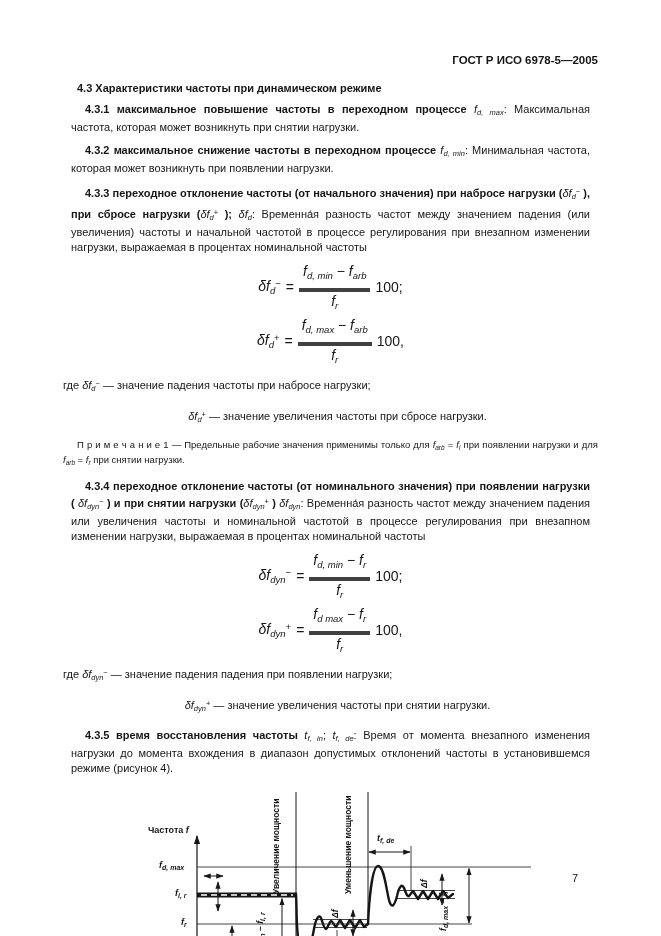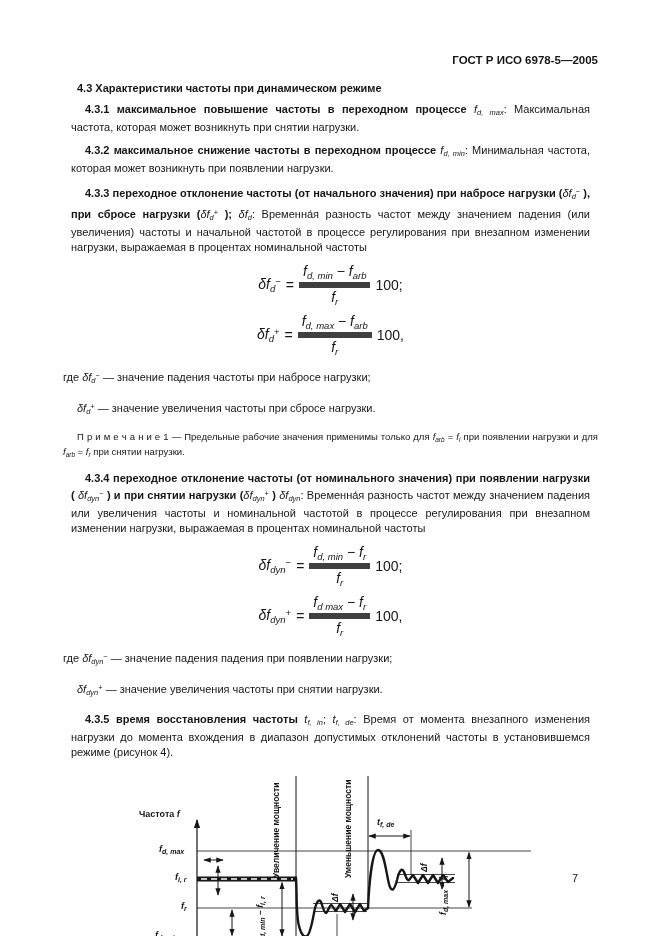--- a/index.html
+++ b/index.html
@@ -10,26 +10,26 @@
   }
   .content{padding:0 63px;}
   .b{font-weight:bold}
   .i{font-style:italic}
   .sub{font-size:68%;vertical-align:-0.28em;}
   .sup{font-size:68%;vertical-align:0.45em;}
   .doc-header{margin-top:54px;text-align:right;font-weight:bold;font-size:11.5px;}
   .h43{margin-top:16px;font-weight:bold;text-indent:14px;}
   .para{margin:8px;text-indent:14px;text-align:justify;line-height:15px;}
   .where1{margin-top:11px;line-height:15px;}
-  .where2{margin-top:6px;text-indent:14px;line-height:15px;}
+  .where2{margin-top:6px;text-indent:14px;line-height:15px;text-align:center;}
   .note{margin-top:10px;font-size:9.5px;line-height:12.5px;text-align:justify;text-indent:14px;}
   .formula{display:flex;justify-content:center;align-items:center;gap:5px;
     margin:7px 0;font-size:14px;}
   .frac{display:inline-flex;flex-direction:column;text-align:center;}
-  .frac .num{border-bottom:6px solid #404040;padding:0 4px 1px 4px;}
+  .frac .num{border-bottom:4px solid #404040;padding:0 4px 7px 4px;}
   .frac .den{padding-top:1px;}
   
   .fig{position:relative;width:470px;height:220px;margin:2px 0 0 72px;}
   .fig svg{position:absolute;left:0;top:0;}
   .lbl{position:absolute;font-size:9px;font-weight:bold;white-space:nowrap;line-height:10px;}
   .lbl .sub{font-size:7px;}
   .sm{font-size:8.5px;}
   .rot{transform:rotate(-90deg);transform-origin:0 100%;}
   .caption{margin:24px 0 0 150px;font-size:9.5px;}
   .pagenum{position:absolute;top:872px;right:83px;font-size:11px;}
@@ -142,21 +142,21 @@
         <line x1="307" y1="90" x2="307" y2="121" marker-start="url(#ah)" marker-end="url(#ah)"></line>
         <line x1="334" y1="84.5" x2="334" y2="139" marker-start="url(#ah)" marker-end="url(#ah)"></line>
         <line x1="234" y1="68" x2="275" y2="68" marker-start="url(#ah)" marker-end="url(#ah)"></line>
         <line x1="276" y1="62" x2="276" y2="107" stroke-width="0.8"></line>
         <line x1="162" y1="184" x2="201" y2="184" marker-start="url(#ah)" marker-end="url(#ah)"></line>
         <line x1="202" y1="146" x2="202" y2="190" stroke-width="0.8"></line>
         <path d="M69,170.5 L69,186 L142,186 L142,170.5" stroke-width="0.8"></path>
       </g>
     </svg>
 
-    <span class="lbl" style="left:4px;top:41px;"><span class="b">Частота </span><span class="b i">f</span></span>
+    <span class="lbl" style="left:13px;top:41px;"><span class="b">Частота </span><span class="b i">f</span></span>
     <span class="lbl" style="left:398px;top:210px;"><span class="b">Время </span><span class="b i">t</span></span>
     <span class="lbl" style="left:24px;top:76px;"><span class="b i">f</span><span class="b i sub">d, max</span></span>
     <span class="lbl" style="left:40px;top:104px;"><span class="b i">f</span><span class="b i sub">i, r</span></span>
     <span class="lbl" style="left:46px;top:133px;"><span class="b i">f</span><span class="b i sub">r</span></span>
     <span class="lbl" style="left:20px;top:162px;"><span class="b i">f</span><span class="b i sub">d, min</span></span>
     <span class="lbl" style="left:51px;top:208px;">0</span>
 
     <span class="lbl sm rot" style="left:146px;top:100px;">Увеличение мощности</span>
     <span class="lbl sm rot" style="left:218px;top:100px;">Уменьшение мощности</span>
 

